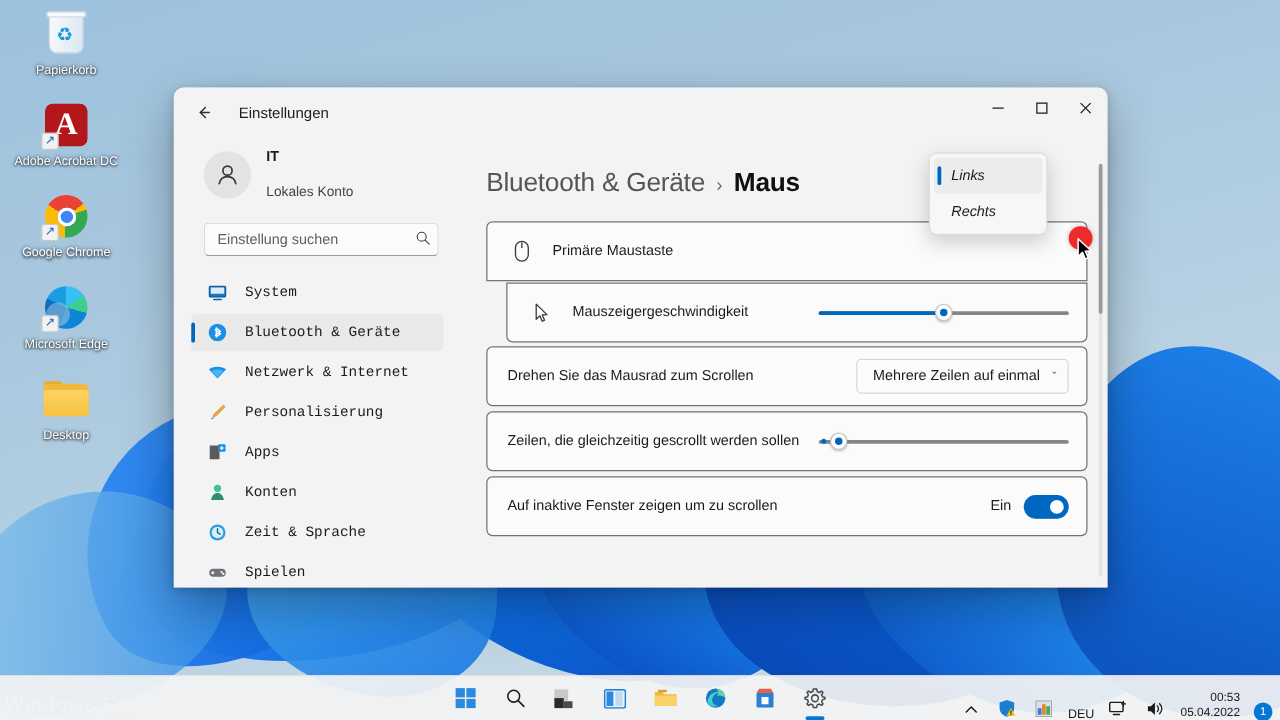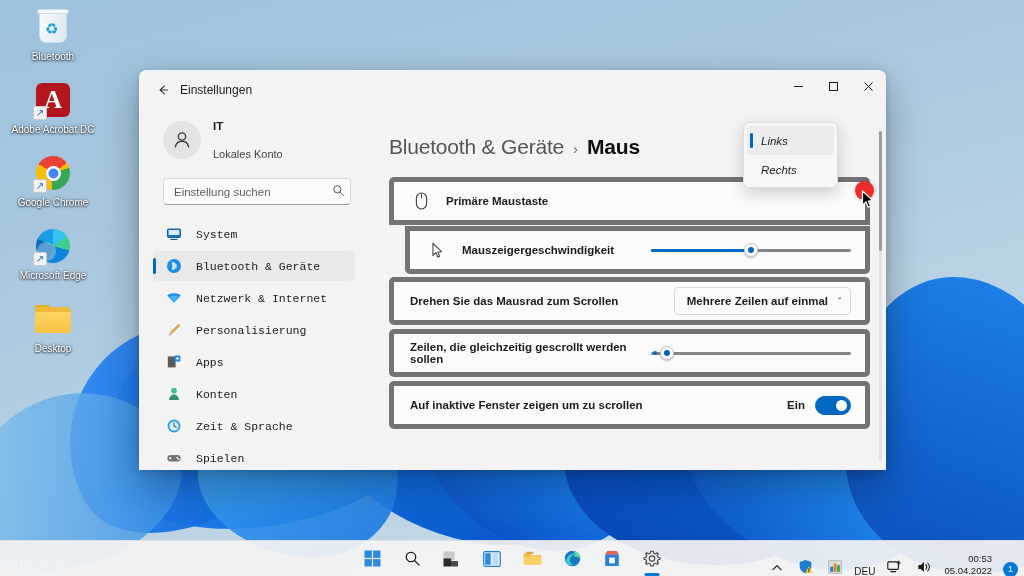--- a/index.html
+++ b/index.html
@@ -105,21 +105,21 @@
   }
   .titlebar {
     height: 39px; flex: 0 0 39px; display: flex; align-items: center;
     background: #f3f3f3; position: relative;
   }
   .back-btn {
     width: 30px; height: 28px; margin-left: 9px;
     display: flex; align-items: center; justify-content: center;
     border-radius: 4px; cursor: pointer; color: #2f2f2f; font-size: 14px;
   }
-  .win-title { font-size: 12px; color: #1b1b1b; margin-left: 2px; }
+  .win-title { font-size: 12px; color: #1b1b1b; margin-left: 13px; }
   .win-ctrls { margin-left: auto; display: flex; height: 39px; }
   .win-ctrl {
     width: 35px; height: 32px; display: flex; align-items: center; justify-content: center;
     font-size: 11px; color: #1b1b1b; cursor: pointer;
   }
 
   .win-body { flex: 1 1 auto; display: flex; min-height: 0; }
 
   
   .sidebar {
@@ -166,23 +166,23 @@
   .content {
     flex: 1 1 auto; background: #f3f3f3; padding: 26px 16px 0 24px;
     position: relative; min-width: 0; overflow: hidden;
   }
   .breadcrumb { display: flex; align-items: baseline; margin-bottom: 18px; }
   .bc-parent { font-size: 21px; color: #555; letter-spacing: -.2px; }
   .bc-sep { font-size: 15px; color: #6b6b6b; margin: 0 9px; }
   .bc-current { font-size: 21px; font-weight: bold; color: #101010; letter-spacing: -.2px; }
 
   .card {
-    background: #fbfbfb; border: 5px solid #737373; border-radius: 5px;
+    background: #fbfbfb; border: 1px solid #737373; border-radius: 5px;
     margin-bottom: 3px; display: flex; align-items: center;
-    padding: 0 14px 0 16px; position: relative; font-weight: bold;
+    padding: 0 14px 0 16px; position: relative;
   }
   .card.r1 { height: 48px; border-radius: 5px 5px 0 0; margin-bottom: 1px; }
   .card.r2 { height: 48px; border-radius: 0 0 5px 5px; margin-left: 16px; }
   .card.solo { height: 48px; border-radius: 5px; margin-bottom: 4px; }
   .row-ico { width: 22px; flex: 0 0 22px; display: flex; align-items: center; justify-content: center; margin-right: 14px; }
   .row-lbl { font-size: 11.5px; color: #1b1b1b; }
   .row-right { margin-left: auto; display: flex; align-items: center; justify-content: center; }
 
   .section-title {
     font-size: 11.5px; font-weight: bold; color: #1b1b1b;
@@ -306,21 +306,21 @@
   </div>
 
   <div class="desk-icons">
 
     <div class="desk-icon">
       <div class="glyph">
         <div class="rbin"></div>
         <div class="rbin-lid"></div>
         <div class="rbin-rec">♻</div>
       </div>
-      <div class="lbl">Bluetooth</div>
+      <div class="lbl">Papierkorb</div>
     </div>
 
     <div class="desk-icon">
       <div class="glyph">
         <div class="acro">A</div>
         <div class="shortcut-badge">↗</div>
       </div>
       <div class="lbl">Adobe Acrobat DC</div>
     </div>
 

